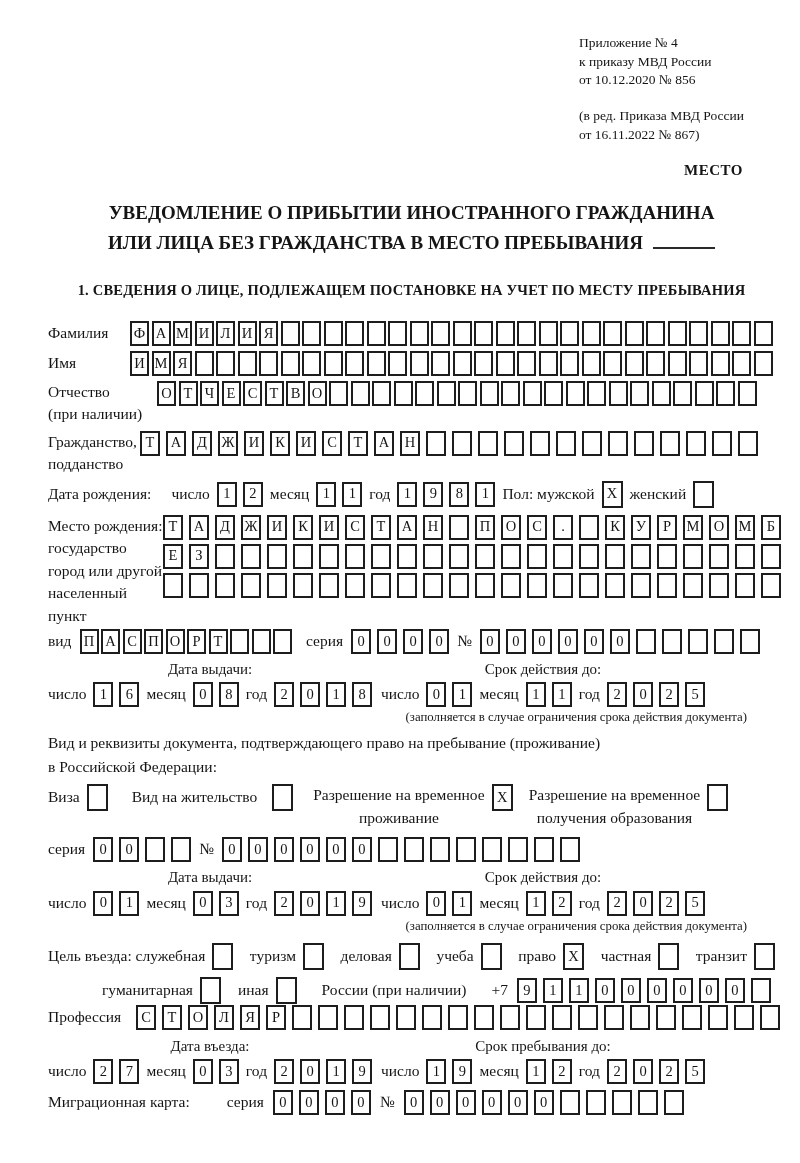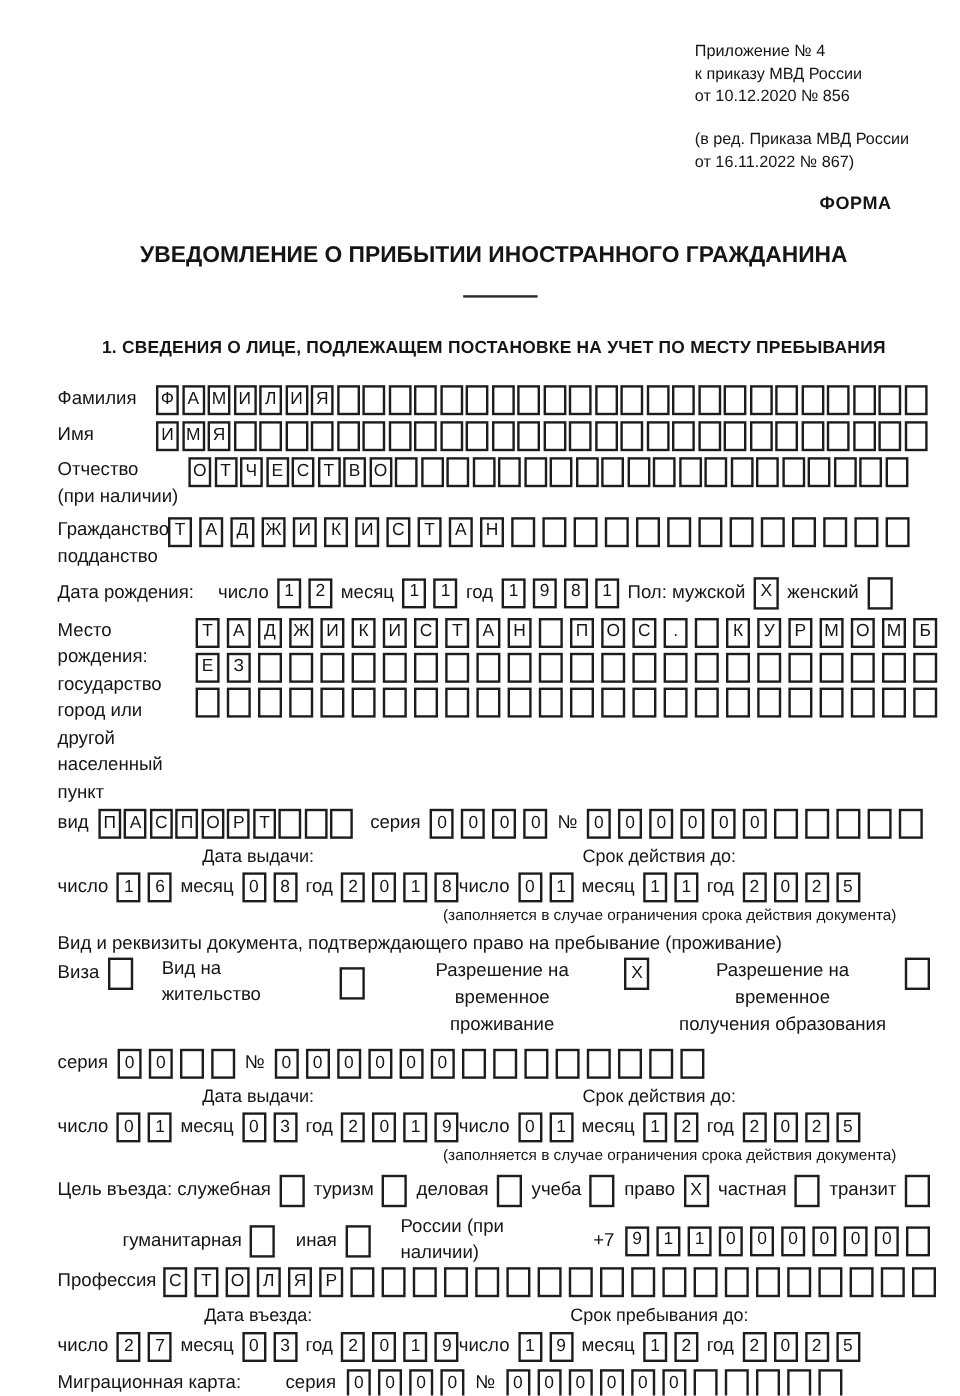--- a/index.html
+++ b/index.html
@@ -1,19 +1,19 @@
 <!DOCTYPE html>
 <html lang="ru"><head>
 <meta charset="utf-8">
 <style>
   html,body{margin:0;padding:0;background:#ffffff;}
   .page{
     width:800px;height:1163px;box-sizing:border-box;overflow:hidden;
     padding:34px 25px 10px 48px;position:relative;
-    font-family:Liberation Sans, sans-serif;color:#151515;
+    font-family:Liberation Serif, serif;color:#151515;
     font-size:15.5px;line-height:1.35;
   }
   
   .hdr-right{width:190px;margin-left:auto;margin-right:6px;font-size:13.5px;line-height:1.38;}
   .hdr-right .sub{margin-top:17px;}
   .forma{text-align:right;padding-right:32px;font-weight:bold;font-size:15px;margin-top:16px;letter-spacing:.5px;}
   
   .title{ text-align:center;font-weight:bold;font-size:19px;margin-top:18px;line-height:1.55;}
   .blank-line{display:inline-block;width:62px;border-bottom:2px solid #2a2a2a;height:14px;margin-left:10px;vertical-align:baseline;}
   .section1{text-align:center;font-weight:bold;font-size:14.5px;margin-top:24px;margin-bottom:20px;letter-spacing:.2px;}
@@ -48,26 +48,26 @@
 
 <div class="page">
 
   <div class="hdr-right">
     <div>Приложение № 4</div>
     <div>к приказу МВД России</div>
     <div>от 10.12.2020 № 856</div>
     <div class="sub">(в ред. Приказа МВД России</div>
     <div>от 16.11.2022 № 867)</div>
   </div>
-  <div class="forma">ФОРМА</div>
+  <div class="forma">МЕСТО</div>
 
   <div class="title">
     <div>УВЕДОМЛЕНИЕ О ПРИБЫТИИ ИНОСТРАННОГО ГРАЖДАНИНА</div>
     <div>
-      <span class="blank-line"></span>
+      <span>ИЛИ ЛИЦА БЕЗ ГРАЖДАНСТВА В МЕСТО ПРЕБЫВАНИЯ</span><span class="blank-line"></span>
     </div>
   </div>
 
   <div class="section1">1. СВЕДЕНИЯ О ЛИЦЕ, ПОДЛЕЖАЩЕМ ПОСТАНОВКЕ НА УЧЕТ ПО МЕСТУ ПРЕБЫВАНИЯ</div>
 
   <div class="frow">
     <span class="lbl" style="width:82px">Фамилия</span>
     <span class="cells">
         <span class="cell">Ф</span>
         <span class="cell">А</span>
@@ -407,20 +407,21 @@
             <span class="cell">0</span>
             <span class="cell">2</span>
             <span class="cell">5</span>
           </span>
       </div>
     </div>
   </div>
   <div class="note" style="margin-top:-4px;margin-bottom:6px">(заполняется в случае ограничения срока действия документа)</div>
 
   <div>Вид и реквизиты документа, подтверждающего право на пребывание (проживание)</div>
+  <div style="margin-top:4px;margin-bottom:6px">в Российской Федерации:</div>
 
   <div class="frow top" style="gap:10px;margin-bottom:8px">
     <span class="pair">
       <span>Виза</span>
       <span class="cells cbx">
           <span class="cell"></span>
         </span>
     </span>
     <span class="pair" style="margin-left:14px">
       <span>Вид на жительство</span>

